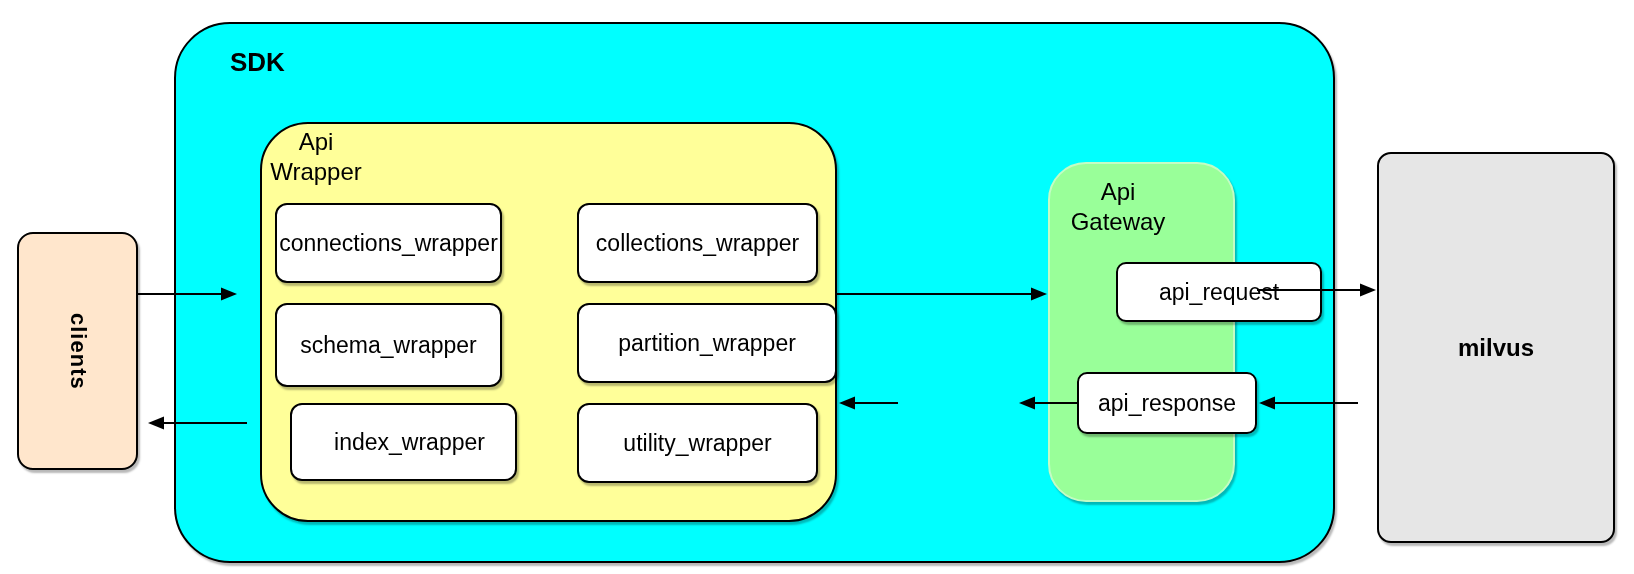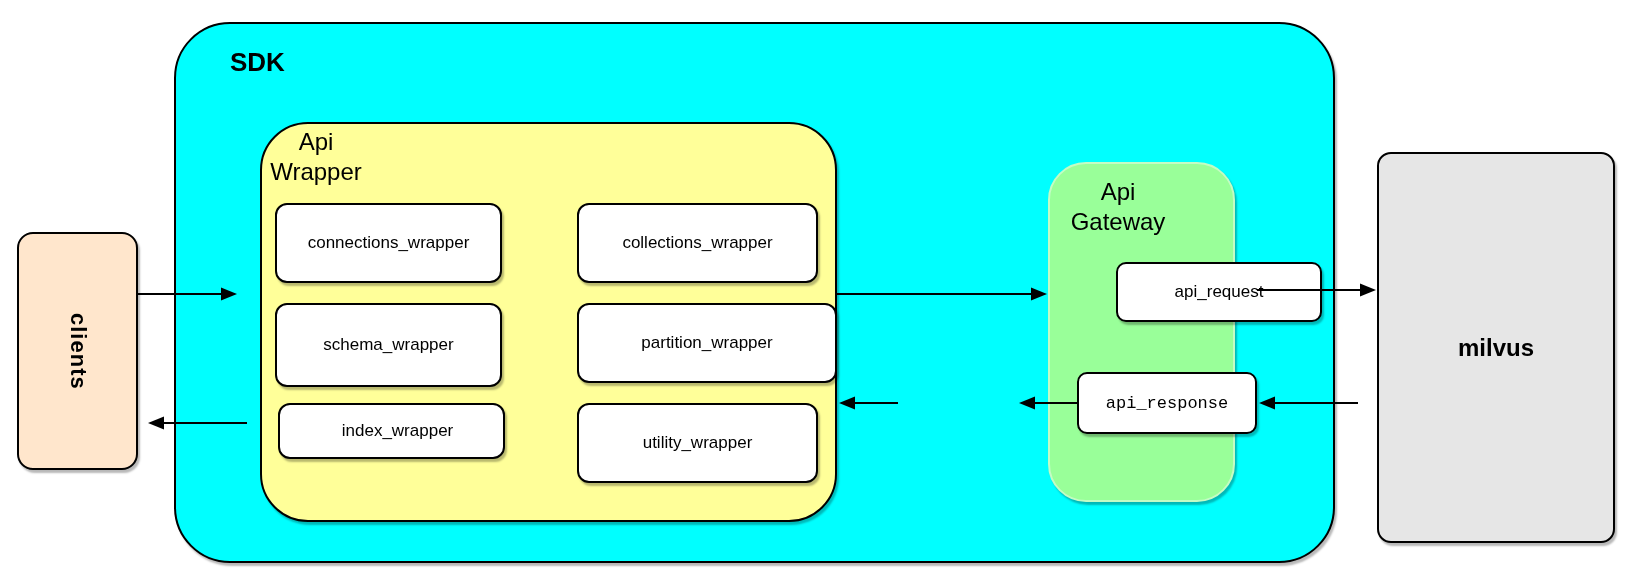--- a/index.html
+++ b/index.html
@@ -85,31 +85,31 @@
   }
   
   .node {
     position: absolute;
     box-sizing: border-box;
     background: var(--c-node, #FFFFFF);
     border: 2px solid var(--c-stroke, #000);
     border-radius: 12px;
     box-shadow: 2px 3px 2px rgba(0,0,0,0.28);
     display: flex; align-items: center; justify-content: center;
-    font-size: 17px;
+    font-size: 23px;
   }
   .b0 { left: 275px; top: 196px; width: 227px; height: 80px; }
   .b1 { left: 577px; top: 196px; width: 241px; height: 80px; }
   .b2 { left: 275px; top: 296px; width: 227px; height: 84px; }
   .b3 { left: 577px; top: 296px; width: 260px; height: 80px; }
-  .b4 { left: 278px; top: 396px; width: 227px; height: 56px; padding-left: 12px; }
+  .b4 { left: 290px; top: 396px; width: 227px; height: 78px; padding-left: 12px; }
   .b5 { left: 577px; top: 396px; width: 241px; height: 80px; }
   .checker-box  { left: 898px;  top: 365px; width: 119px; height: 62px; border-radius: 10px; }
   .request-box  { left: 1116px; top: 255px; width: 206px; height: 60px; border-radius: 10px; }
-  .response-box { left: 1077px; top: 365px; width: 180px; height: 62px; border-radius: 10px; font-family: Liberation Mono, monospace; }
+  .response-box { left: 1077px; top: 365px; width: 180px; height: 62px; border-radius: 10px; }
   
   .arrows {
     position: absolute;
     left: 0; top: 0;
     width: 1634px; height: 574px;
     pointer-events: none;
   }
   .arrows line { stroke: var(--c-stroke, #000); stroke-width: 2; }
   .arrows polygon { fill: var(--c-stroke, #000); }
 </style>

